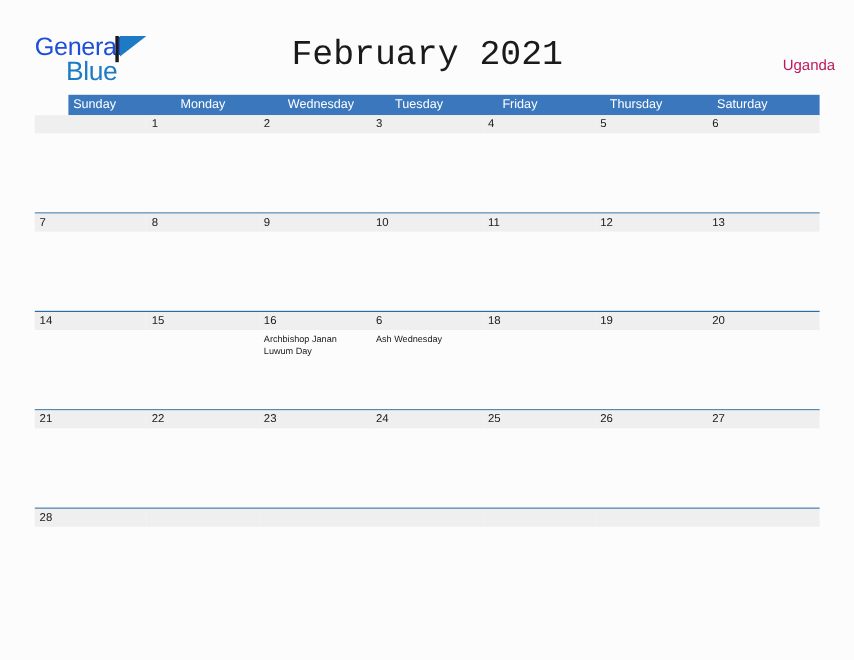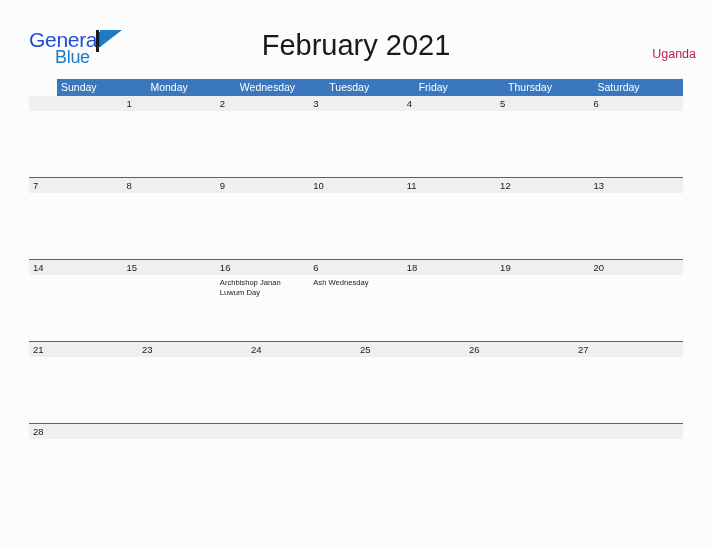--- a/index.html
+++ b/index.html
@@ -40,21 +40,21 @@
     top: 0;
     font-size: 21px;
     letter-spacing: -0.3px;
     color: #1d4ed8;
     font-family: "Liberation Sans", sans-serif;
   }
   .logo-blue {
     position: absolute;
     left: 26px;
     top: 19px;
-    font-size: 18px;
+    font-size: 22px;
     letter-spacing: -0.3px;
     color: #1d7ac4;
     font-family: "Liberation Sans", sans-serif;
     text-align: center;
   }
   .logo-flag {
     position: absolute;
     left: 67px;
     top: 2px;
     width: 26px;
@@ -62,21 +62,21 @@
   }
 
   .cal-title {
     position: absolute;
     left: 0;
     right: 0;
     top: 29px;
     text-align: center;
     font-size: 29px;
     color: #1a1a1a;
-    font-family: Liberation Sans, sans-serif;
+    font-family: Liberation Mono, monospace;
   }
 
   .region-label {
     position: absolute;
     right: 16px;
     top: 47px;
     font-size: 12.5px;
     color: #be185d;
     font-family: "Liberation Sans", sans-serif;
   }
@@ -303,20 +303,25 @@
           </div>
         </div>
         <div class="week-row">
           <div class="day-cell">
             <div class="day-band">
               <div class="day-num">21</div>
             </div>
           </div>
           <div class="day-cell">
             <div class="day-band">
+              <div class="day-num">22</div>
+            </div>
+          </div>
+          <div class="day-cell">
+            <div class="day-band">
               <div class="day-num">23</div>
             </div>
           </div>
           <div class="day-cell">
             <div class="day-band">
               <div class="day-num">24</div>
             </div>
           </div>
           <div class="day-cell">
             <div class="day-band">

